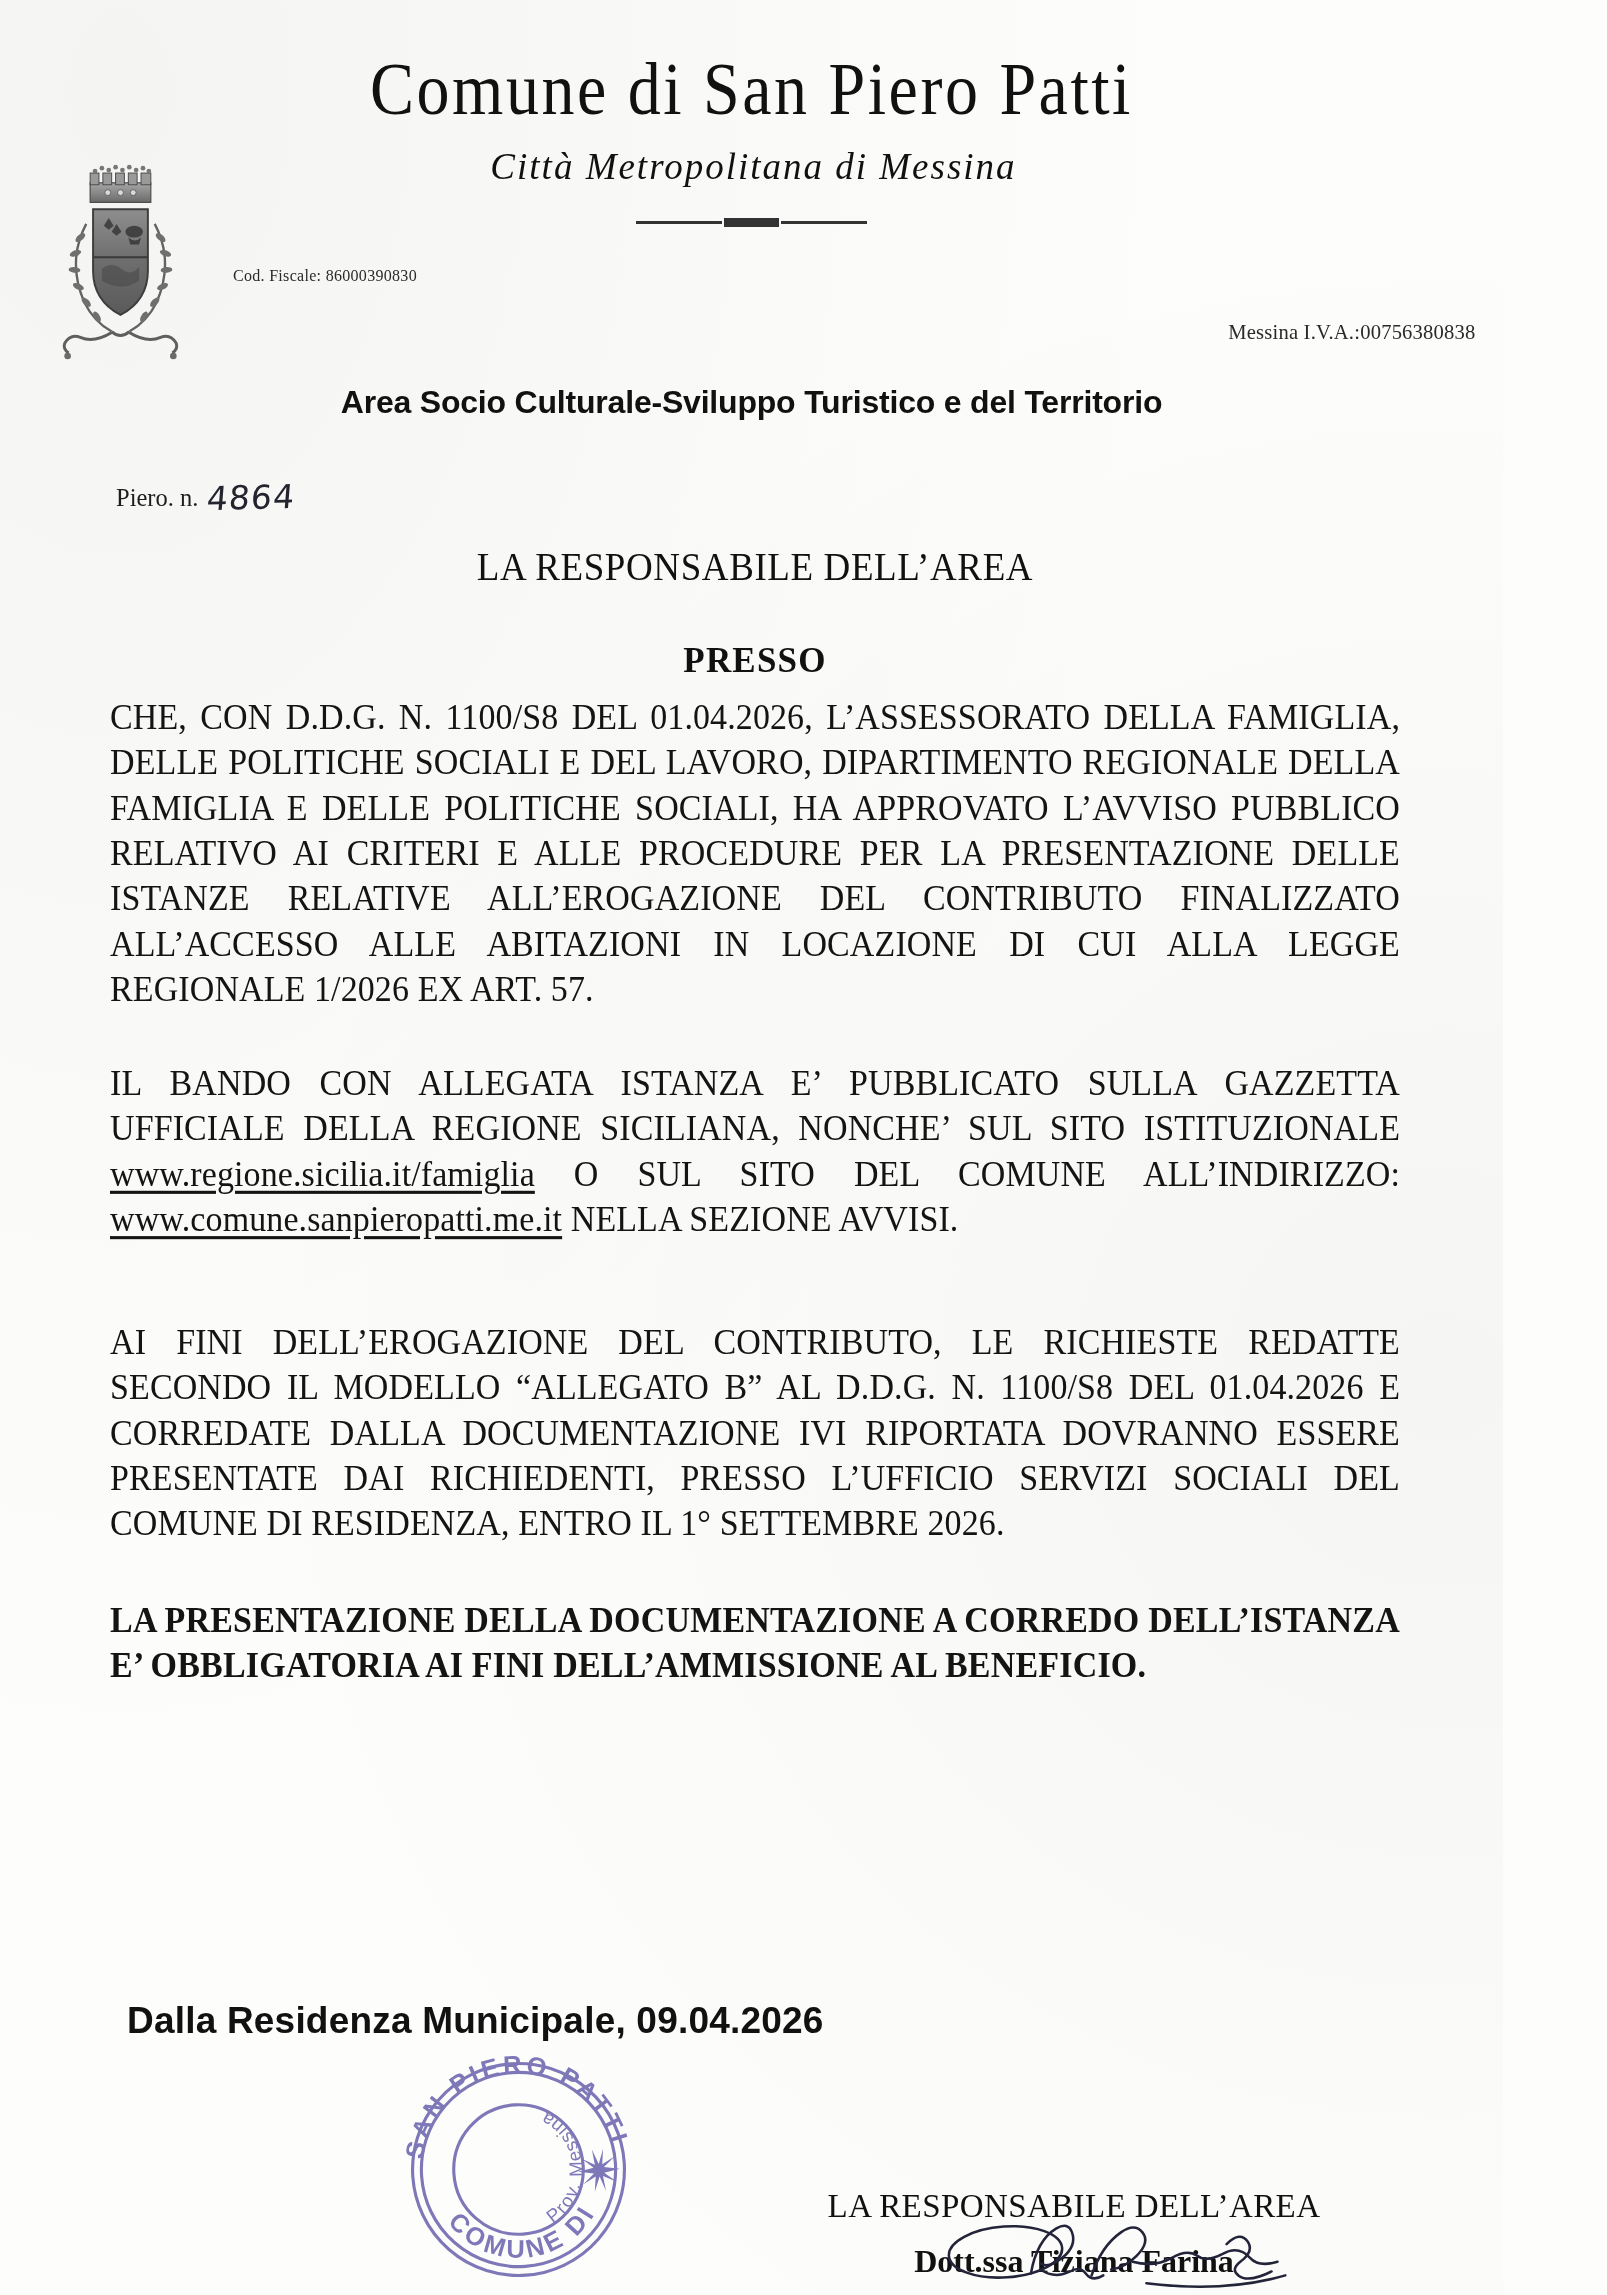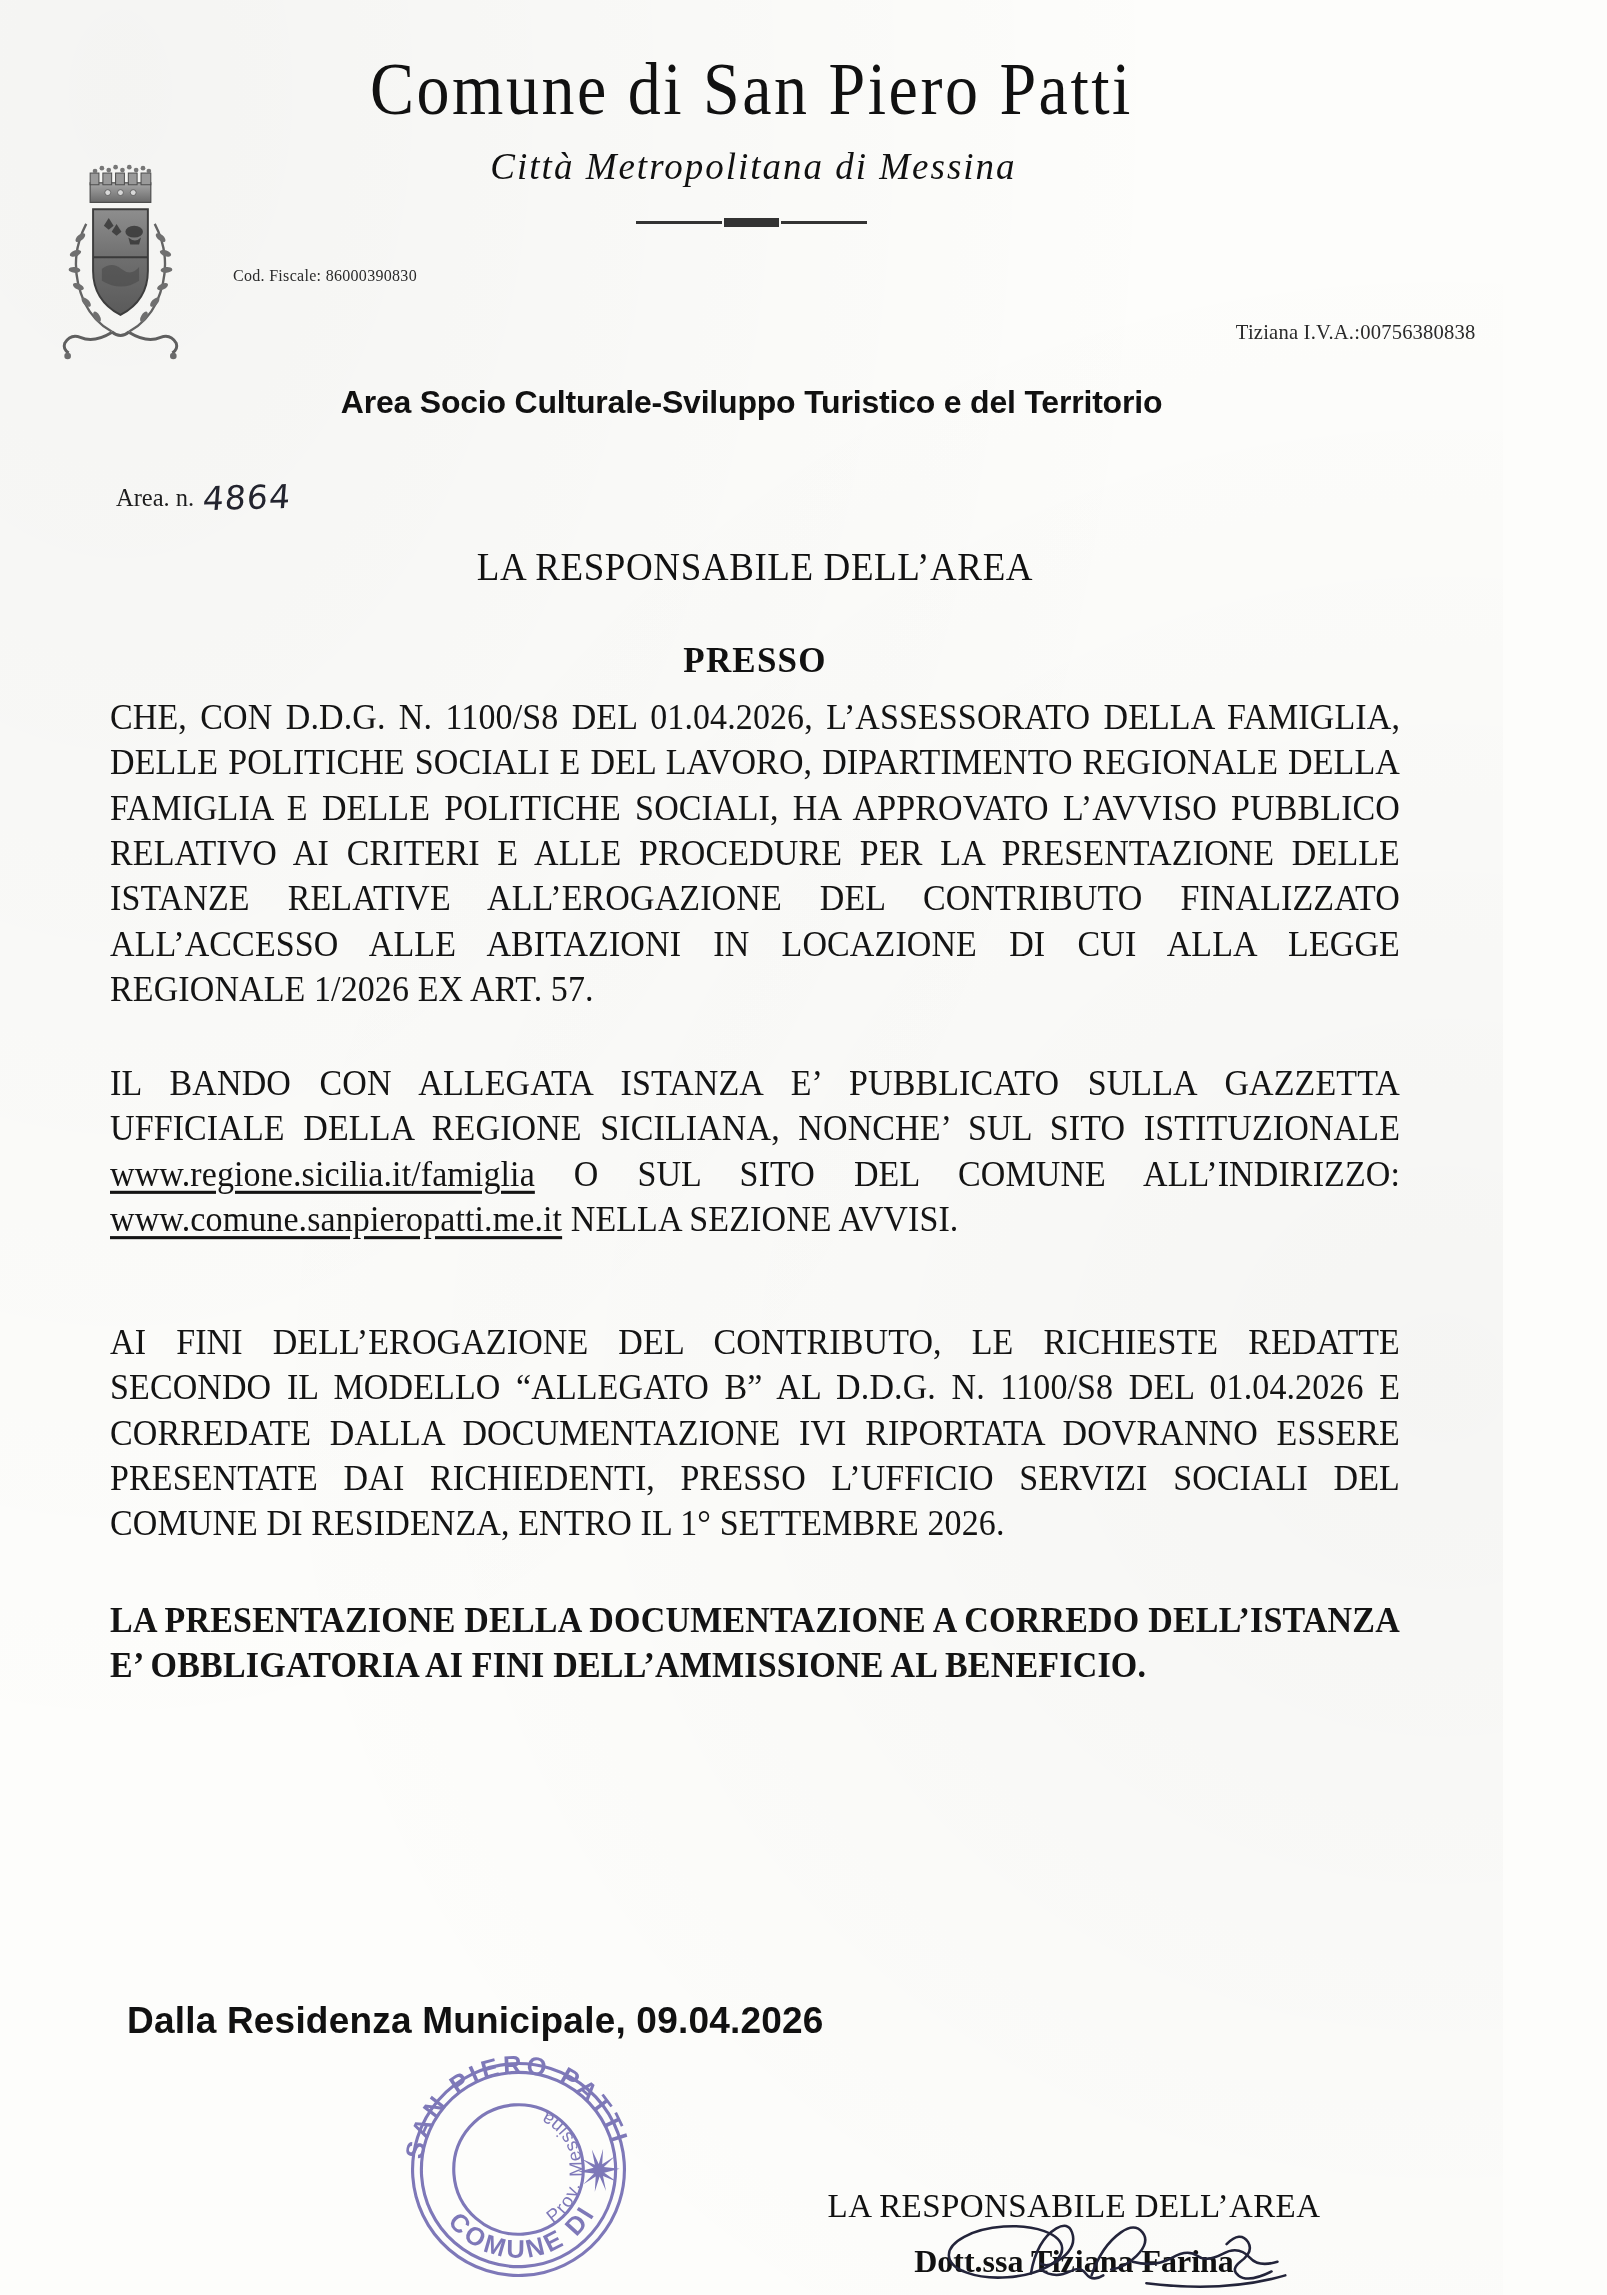--- a/index.html
+++ b/index.html
@@ -288,26 +288,26 @@
     <div class="title-main">Comune di San Piero Patti</div>
     <div class="title-sub">Città Metropolitana di Messina</div>
 
     <div class="rule-wrap">
       <span class="rule-line"></span>
       <span class="rule-block"></span>
       <span class="rule-line"></span>
     </div>
 
     <div class="codfisc">Cod. Fiscale: 86000390830</div>
-    <div class="piva">Tiziana I.V.A.:00756380838</div>
+    <div class="piva">Messina I.V.A.:00756380838</div>
     <div class="area-title">Area Socio Culturale-Sviluppo Turistico e del Territorio</div>
   </div>
 
   <div class="prot">
-    <span>Area. n.</span><span class="prot-hand">4864</span>
+    <span>Piero. n.</span><span class="prot-hand">4864</span>
   </div>
 
   <div class="content">
 
     <div class="h-center">LA RESPONSABILE DELL’AREA</div>
 
     <div class="h-avvisa">PRESSO</div>
 
     <p class="just">CHE, CON D.D.G. N. 1100/S8 DEL 01.04.2026, L’ASSESSORATO DELLA FAMIGLIA, DELLE POLITICHE SOCIALI E DEL LAVORO, DIPARTIMENTO REGIONALE DELLA FAMIGLIA E DELLE POLITICHE SOCIALI, HA APPROVATO L’AVVISO PUBBLICO RELATIVO AI CRITERI E ALLE PROCEDURE PER LA PRESENTAZIONE DELLE ISTANZE RELATIVE ALL’EROGAZIONE DEL CONTRIBUTO FINALIZZATO ALL’ACCESSO ALLE ABITAZIONI IN LOCAZIONE DI CUI ALLA LEGGE REGIONALE 1/2026  EX ART. 57.</p>
 

